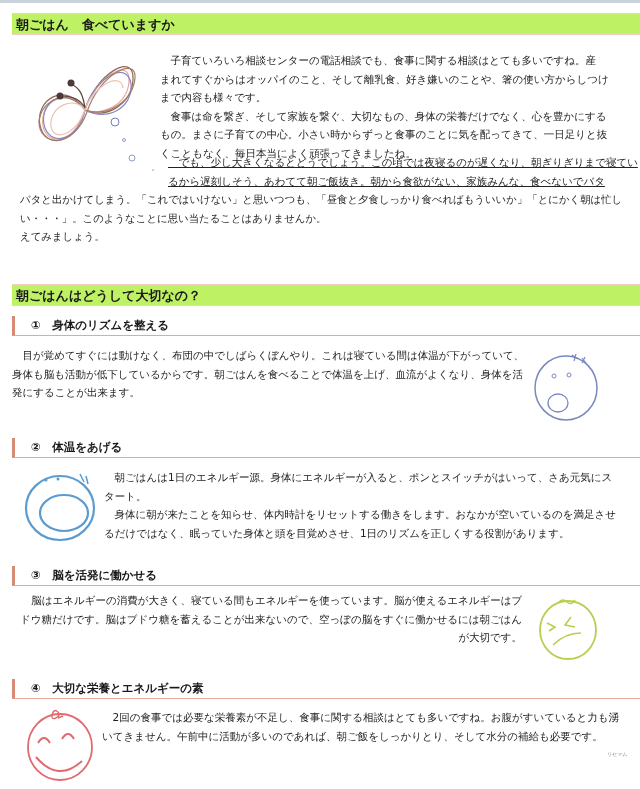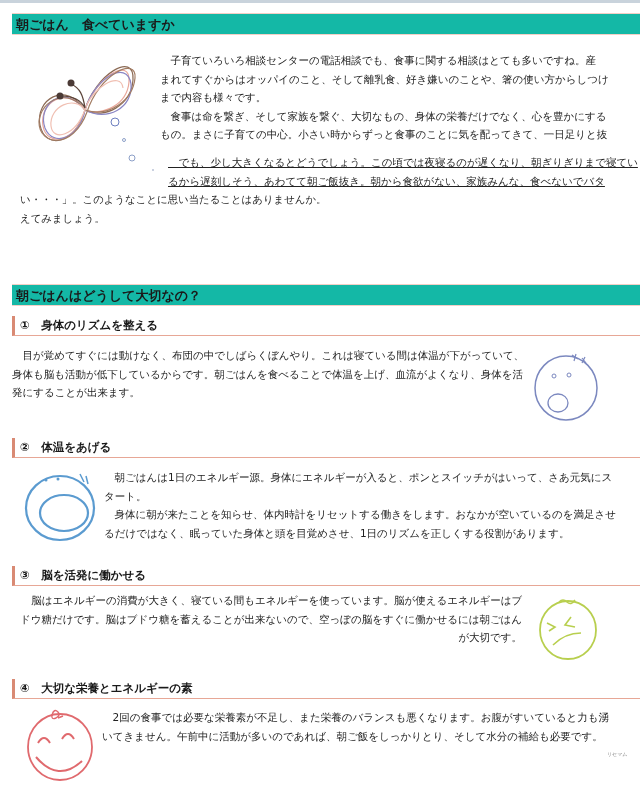--- a/index.html
+++ b/index.html
@@ -6,31 +6,31 @@
   body {
     width: 640px; height: 789px; overflow: hidden;
     background: #ffffff;
     font-family: "DejaVu Sans", "Liberation Sans", sans-serif;
     color: #222;
     position: relative;
   }
   .topline { position: absolute; left: 0; top: 0; width: 640px; height: 3px; background: #c9d3dc; }
   .h1 {
     position: absolute; left: 12px; width: 628px; height: 22px;
-    background: #14b8a6;
+    background: #bef264;
     border-top: 1px solid #f3cfc6; border-bottom: 1px solid #f3cfc6;
     font-size: 13px; font-weight: bold; line-height: 22px;
     padding-left: 4px; box-sizing: border-box; color: #1a1a1a;
   }
   .h2 {
     position: absolute; left: 12px; width: 628px; height: 20px;
     border-left: 3px solid #d98a74;
     border-bottom: 1px solid #e7a796;
     font-size: 11.5px; font-weight: bold; line-height: 19px;
-    padding-left: 5px; box-sizing: border-box; color: #1a1a1a;
+    padding-left: 16px; box-sizing: border-box; color: #1a1a1a;
   }
   .p {
     position: absolute; font-size: 10.5px; line-height: 18.6px; color: #222;
     margin: 0;
   }
   .p span { display: block; white-space: nowrap; }
   .ill { position: absolute; }
   .logo {
     position: absolute; left: 530px; top: 797px;
     font-family: "DejaVu Sans", sans-serif; font-weight: bold;
@@ -61,26 +61,28 @@
   <circle cx="107" cy="108" r="3" fill="none" stroke="#8da0c8" stroke-width="1"></circle>
   <circle cx="128" cy="120" r="1" fill="#b9c2d6"></circle>
 </svg>
 
 <div class="p" style="left:160px; top:42px;margin-top:9px;">
   <span>　子育ていろいろ相談センターの電話相談でも、食事に関する相談はとても多いですね。産</span>
   <span>まれてすぐからはオッパイのこと、そして離乳食、好き嫌いのことや、箸の使い方からしつけ</span>
   <span>まで内容も様々です。</span>
   <span>　食事は命を繋ぎ、そして家族を繋ぐ、大切なもの、身体の栄養だけでなく、心を豊かにする</span>
   <span>もの。まさに子育ての中心。小さい時からずっと食事のことに気を配ってきて、一日足りと抜</span>
+  <span>くこともなく、毎日本当によく頑張ってきましたね。</span>
 </div>
 <div class="p" style="left:168px; top:153px;text-decoration:underline;">
   <span>　でも、少し大きくなるとどうでしょう。この頃では夜寝るのが遅くなり、朝ぎりぎりまで寝てい</span>
   <span>るから遅刻しそう、あわてて朝ご飯抜き。朝から食欲がない、家族みんな、食べないでバタ</span>
 </div>
 <div class="p" style="left:20px; top:190px; font-size:10.4px;">
+  <span>バタと出かけてしまう。「これではいけない」と思いつつも、「昼食と夕食しっかり食べればもういいか」「とにかく朝は忙し</span>
   <span>い・・・」。このようなことに思い当たることはありませんか。</span>
   <span>えてみましょう。</span>
 </div>
 
 <div class="h1" style="top:284px;">朝ごはんはどうして大切なの？</div>
 
 <div class="h2" style="top:316px;">①　身体のリズムを整える</div>
 <div class="p" style="left:12px; top:346px;">
   <span>　目が覚めてすぐには動けなく、布団の中でしばらくぼんやり。これは寝ている間は体温が下がっていて、</span>
   <span>身体も脳も活動が低下しているからです。朝ごはんを食べることで体温を上げ、血流がよくなり、身体を活</span>
@@ -125,18 +127,18 @@
 
 <div class="h2" style="top:679px;">④　大切な栄養とエネルギーの素</div>
 <svg class="ill" style="left:22px; top:705px;" width="80" height="80" viewBox="0 0 80 80">
   <ellipse cx="38" cy="42" rx="32" ry="33" fill="none" stroke="#e06a6e" stroke-width="1.8"></ellipse>
   <path d="M30 10 q2 -7 6 -3 q3 3 -2 6 q-5 2 -4 -3 M36 13 l5 -2" fill="none" stroke="#e06a6e" stroke-width="1.4"></path>
   <path d="M16 38 q6 -10 12 0" fill="none" stroke="#e06a6e" stroke-width="2"></path>
   <path d="M40 34 q6 -10 12 0" fill="none" stroke="#e06a6e" stroke-width="2"></path>
   <path d="M14 52 q22 26 46 4" fill="none" stroke="#e06a6e" stroke-width="2"></path>
 </svg>
 <div class="p" style="left:102px; top:708px;">
-  <span>　2回の食事では必要な栄養素が不足し、また栄養のバランスも悪くなります。お腹がすいていると力も湧</span>
+  <span>　2回の食事では必要な栄養素が不足し、食事に関する相談はとても多いですね。お腹がすいていると力も湧</span>
   <span>いてきません。午前中に活動が多いのであれば、朝ご飯をしっかりとり、そして水分の補給も必要です。</span>
 </div>
 
 <div class="logo-sub">リセマム</div>
 <div class="logo">ReseMom</div>
 
 </body></html>

